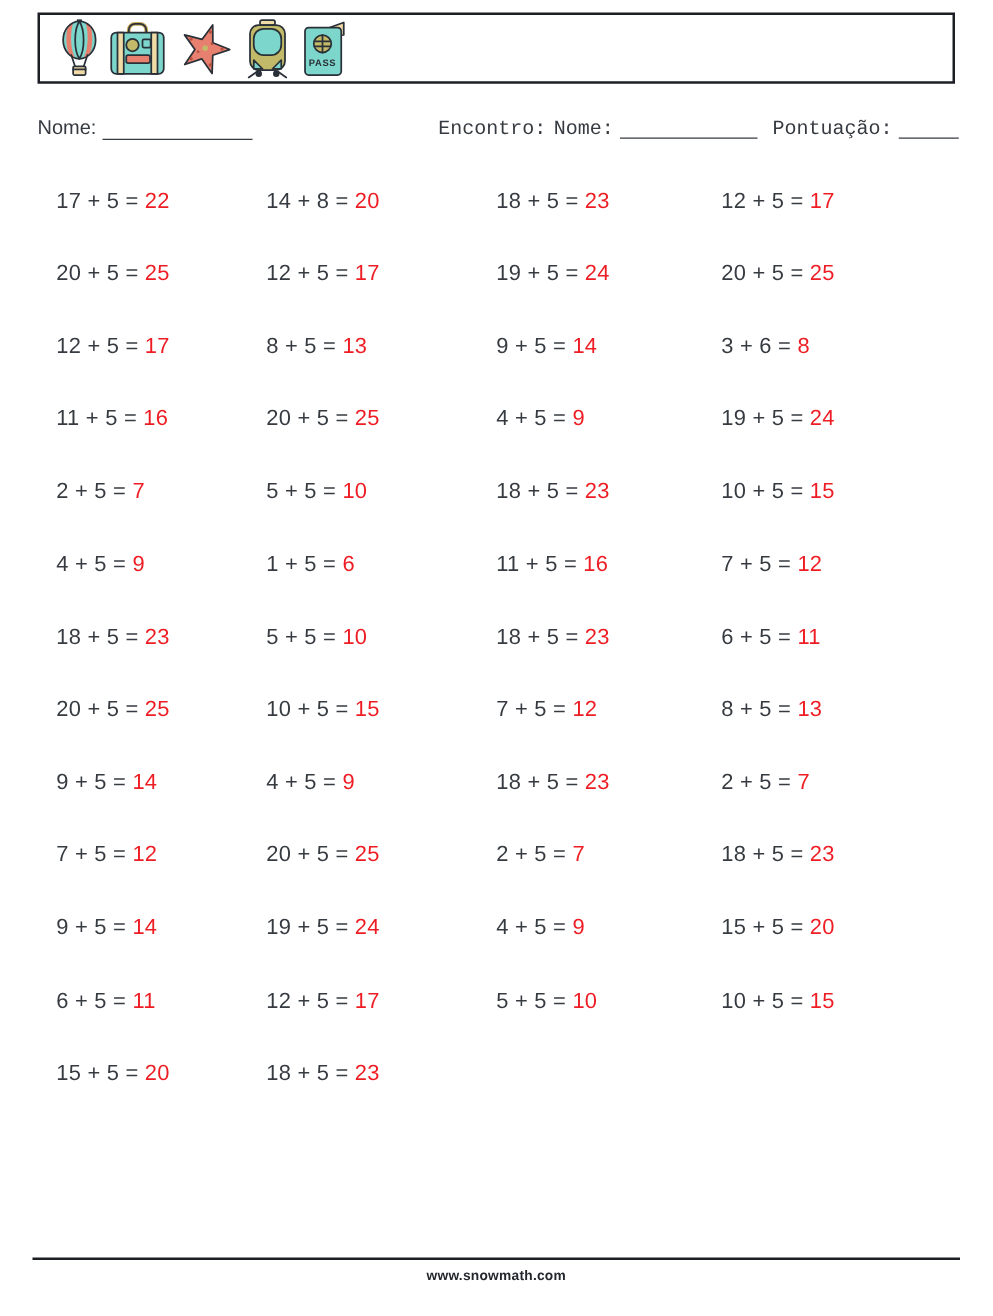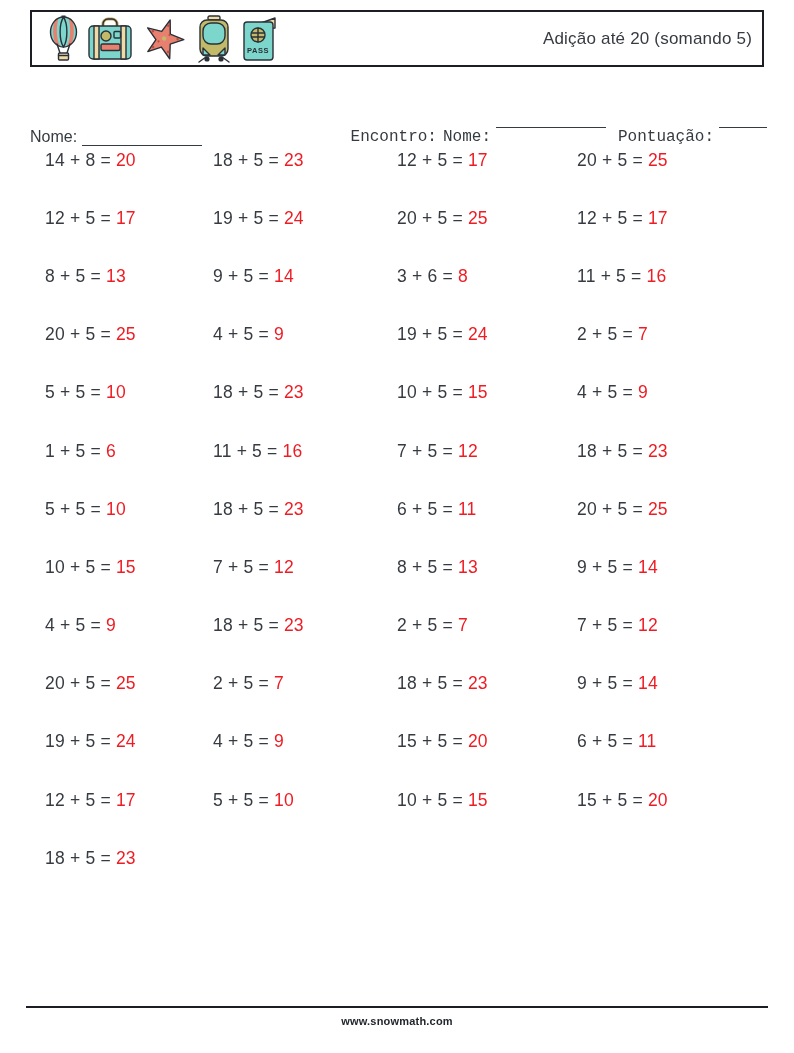--- a/index.html
+++ b/index.html
@@ -37,21 +37,21 @@
     display:flex;align-items:flex-end;font-size:16px;white-space:nowrap;
   }
   .fields-right{margin-left:auto;display:flex;align-items:center;font-family:Liberation Mono, monospace;}
   .blank{
     display:inline-block;border-bottom:1.6px solid var(--text-dark);
     height:15px;margin-left:5px;
   }
   .blank-name{width:120px;}
   .blank-date{width:110px;margin-right:12px;}
   .blank-score{width:48px;}
-  .label{color:var(--text-dark);margin-top:34px;}
+  .label{color:var(--text-dark);}
   .lbl-gap{margin-left:6px;}
   .problems-grid{
     position:absolute;left:45px;top:131px;width:709px;
     display:grid;grid-template-columns:168px 184px 180px 1fr;
     grid-auto-rows:58.2px;align-items:center;
     font-size:17.5px;letter-spacing:0.2px;
   }
   .problem{white-space:nowrap;}
   .expr{color:var(--text-dark);}
   .ans{color:var(--answer-red);}
@@ -130,36 +130,36 @@
   </span>
   <span class="icon">
     <svg width="38" height="48" viewBox="0 0 38 48">
       <path d="M20 8 L34 3 L34 13 L20 14 Z" class="f-tan s-dark" stroke-width="1.2"></path>
       <rect x="3" y="7" width="29" height="38" rx="3" class="f-teal s-dark"></rect>
       <circle cx="17" cy="20" r="7" class="f-olive s-dark" stroke-width="1.2"></circle>
       <path d="M10.5 18 h13 M10.5 22 h13 M17 13 v14" class="nofill s-dark" stroke-width="1"></path>
       <text x="17" y="38" text-anchor="middle" font-family="Liberation Sans, sans-serif" font-size="7.5" font-weight="bold" class="f-dark" letter-spacing="0.5">PASS</text>
     </svg>
   </span>
-  <span class="header-title">Adição até 20 (somando 5)</span>
 </div>
 
 <div class="fields-row">
   <span class="label">Nome:</span>
   <span class="blank blank-name"></span>
   <span class="fields-right">
     <span class="label">Encontro:</span>
     <span class="label lbl-gap">Nome:</span>
     <span class="blank blank-date"></span>
     <span class="label">Pontuação:</span>
     <span class="blank blank-score"></span>
   </span>
 </div>
 
 <div class="problems-grid">
+    <div class="problem"><span class="expr">17 + 5 = </span><span class="ans">22</span></div>
     <div class="problem"><span class="expr">14 + 8 = </span><span class="ans">20</span></div>
     <div class="problem"><span class="expr">18 + 5 = </span><span class="ans">23</span></div>
     <div class="problem"><span class="expr">12 + 5 = </span><span class="ans">17</span></div>
     <div class="problem"><span class="expr">20 + 5 = </span><span class="ans">25</span></div>
     <div class="problem"><span class="expr">12 + 5 = </span><span class="ans">17</span></div>
     <div class="problem"><span class="expr">19 + 5 = </span><span class="ans">24</span></div>
     <div class="problem"><span class="expr">20 + 5 = </span><span class="ans">25</span></div>
     <div class="problem"><span class="expr">12 + 5 = </span><span class="ans">17</span></div>
     <div class="problem"><span class="expr">8 + 5 = </span><span class="ans">13</span></div>
     <div class="problem"><span class="expr">9 + 5 = </span><span class="ans">14</span></div>

